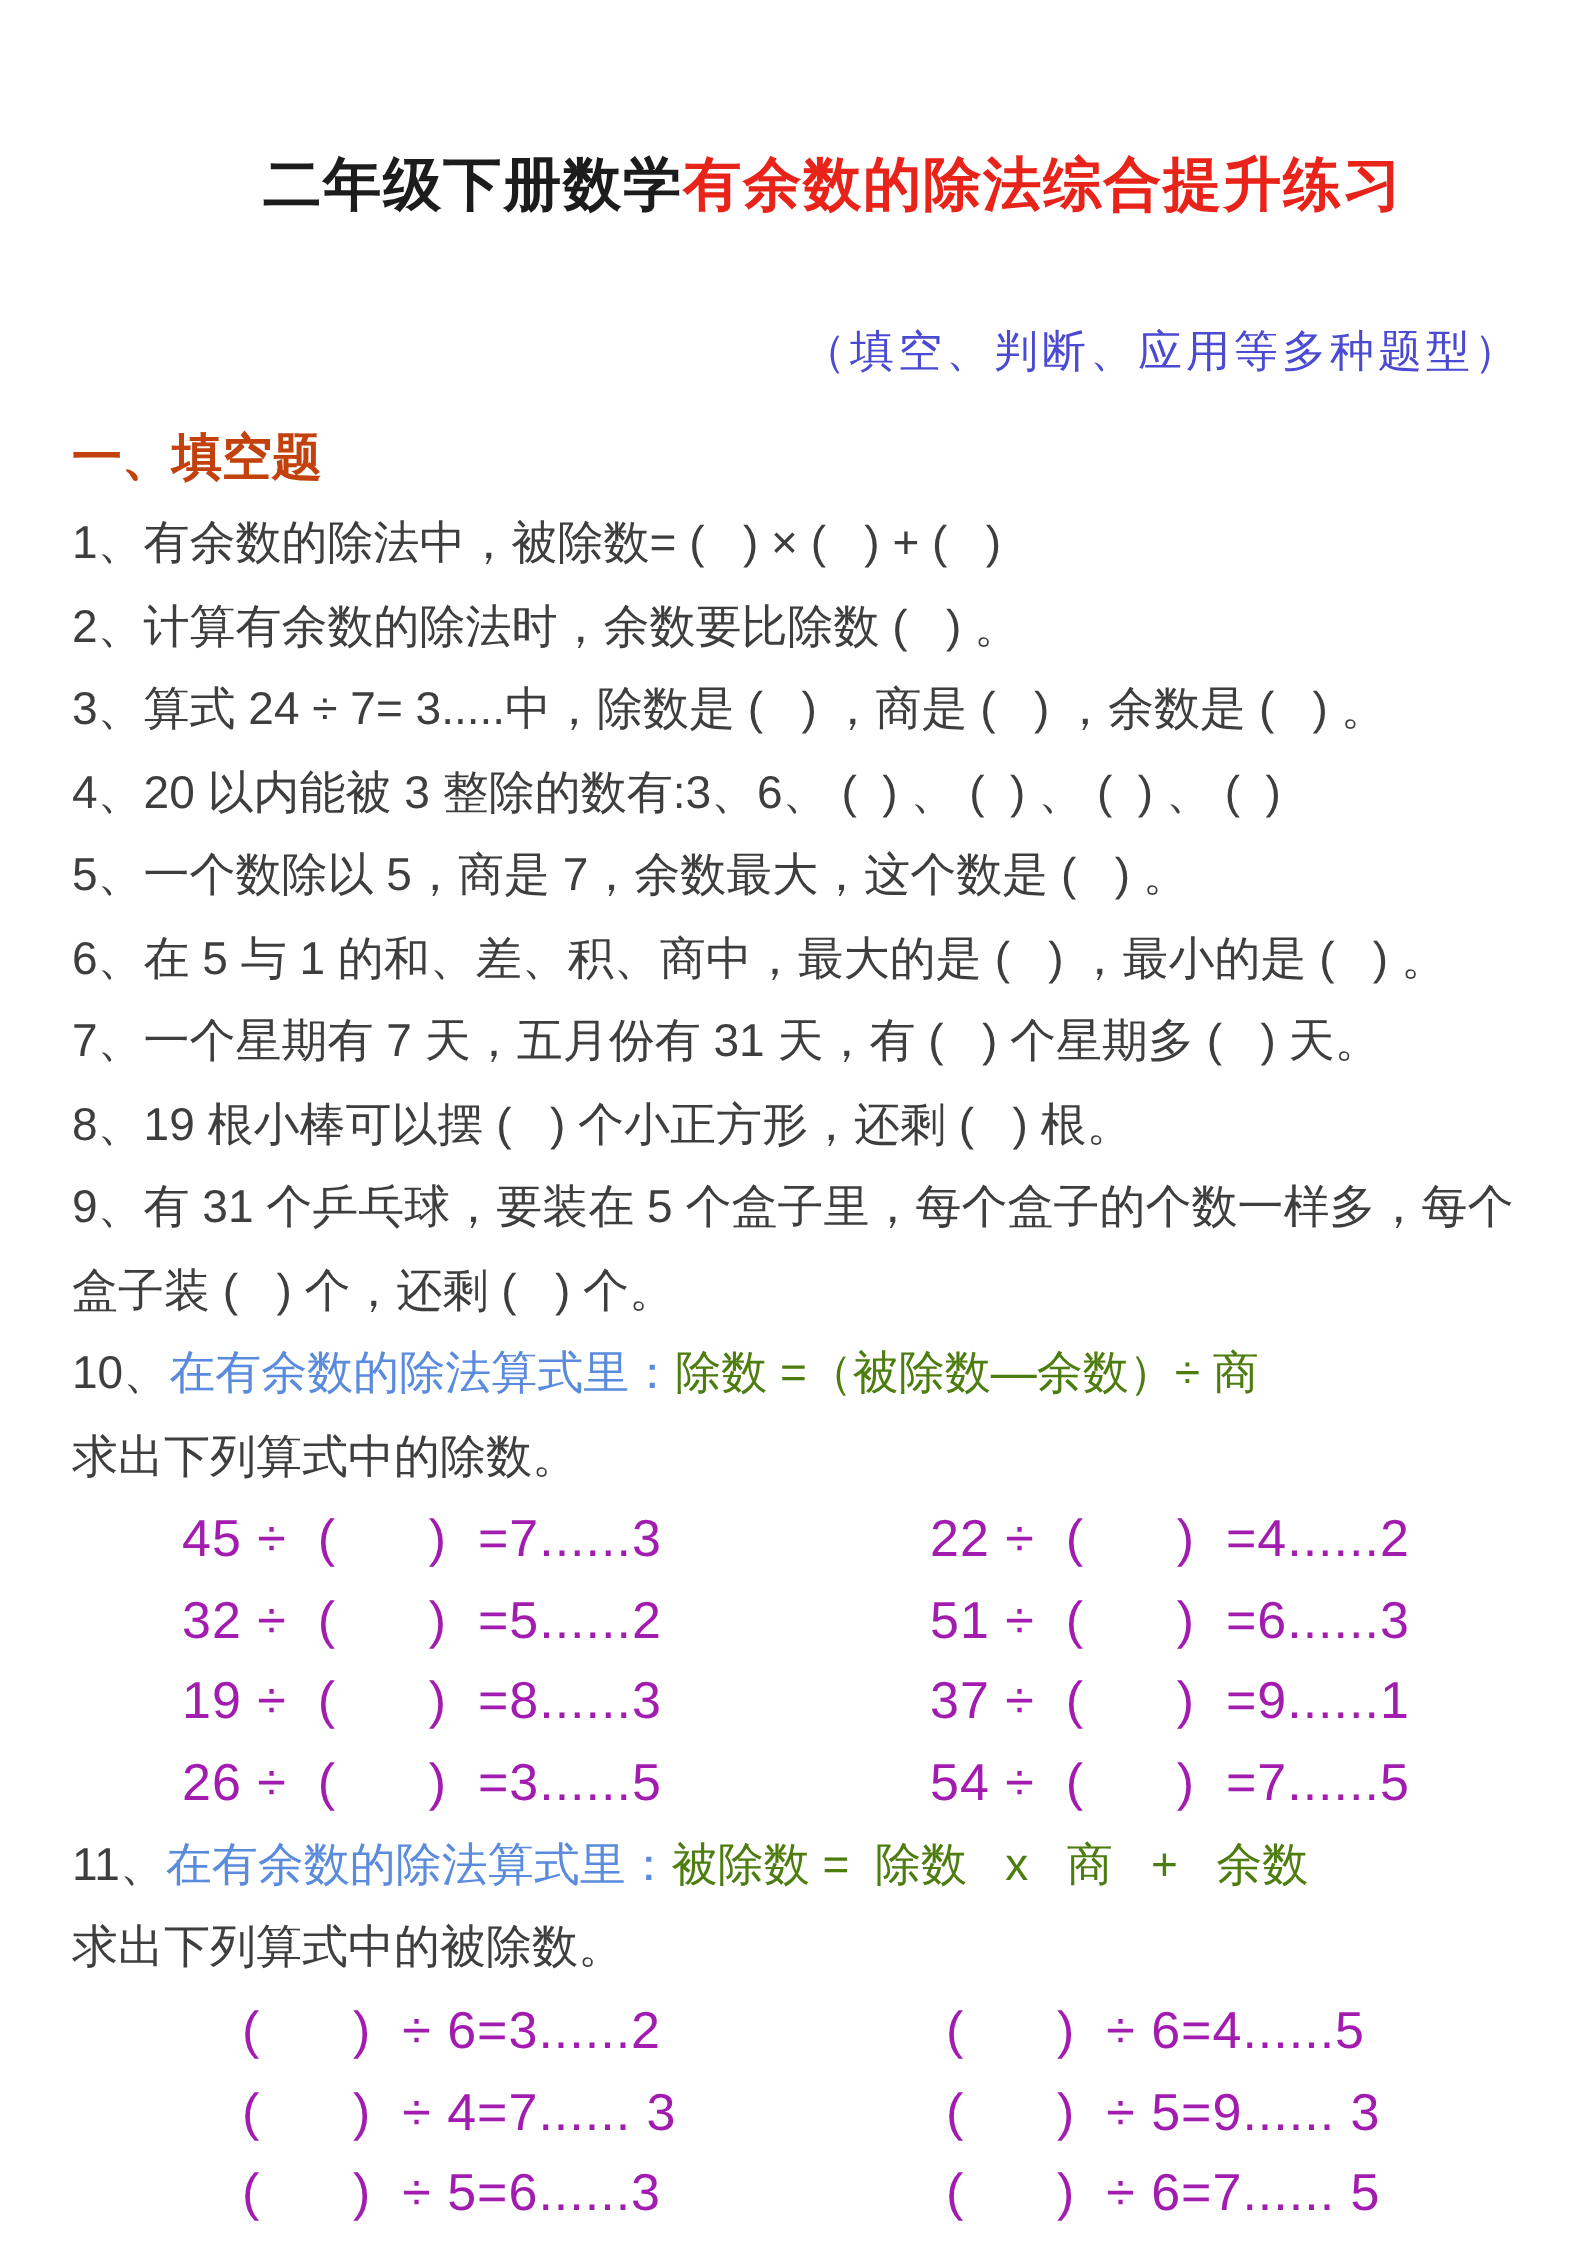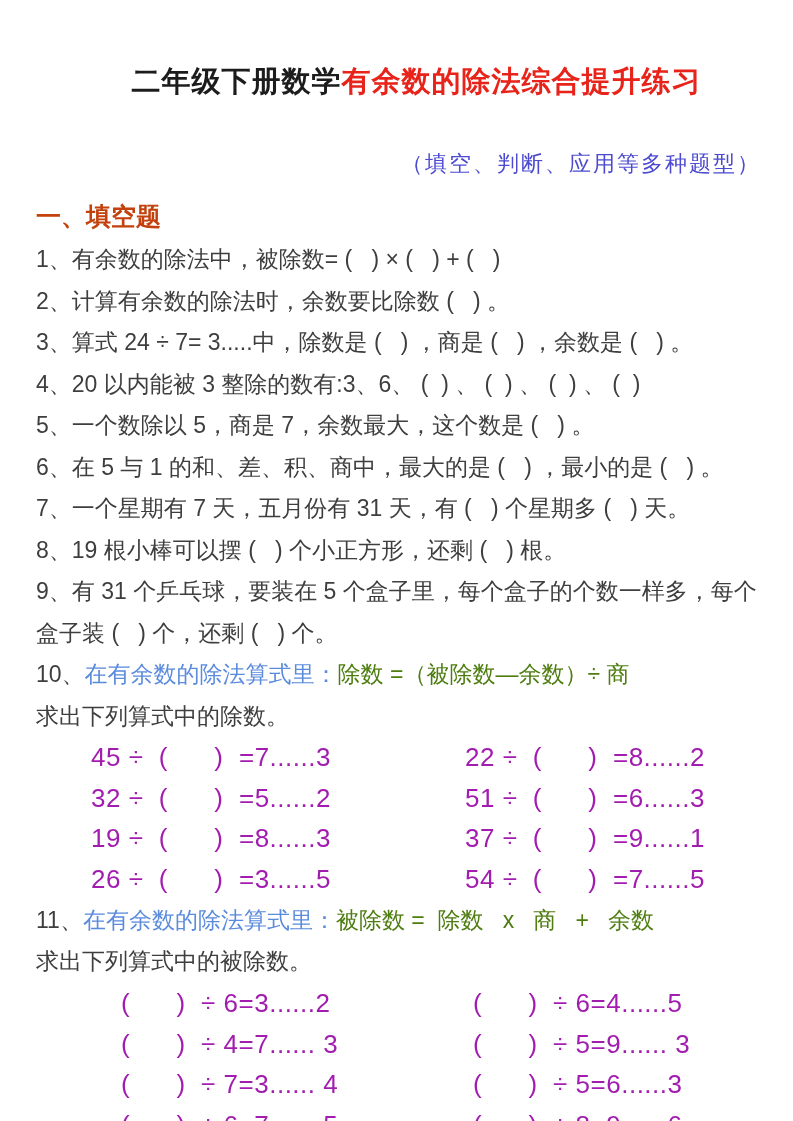--- a/index.html
+++ b/index.html
@@ -7,21 +7,21 @@
   body {
     width: 793px;
     height: 1121px;
     font-family: "Liberation Sans", "DejaVu Sans", sans-serif;
     color: #3e3e3e;
     overflow: hidden;
   }
   .sheet {
     width: 793px;
     height: 1048px;
-    padding: 24px 32px 0 36px;
+    padding: 36px 32px 0 36px;
     background: #ffffff;
   }
   .title {
     text-align: center;
     font-size: 29px;
     font-weight: 700;
     letter-spacing: 1px;
     line-height: 38px;
     white-space: pre-wrap;
   }
@@ -90,37 +90,36 @@
     <p class="q">6、在 5 与 1 的和、差、积、商中，最大的是 (   ) ，最小的是 (   ) 。</p>
     <p class="q">7、一个星期有 7 天，五月份有 31 天，有 (   ) 个星期多 (   ) 天。</p>
     <p class="q">8、19 根小棒可以摆 (   ) 个小正方形，还剩 (   ) 根。</p>
     <p class="q">9、有 31 个乒乓球，要装在 5 个盒子里，每个盒子的个数一样多，每个盒子装 (   ) 个，还剩 (   ) 个。</p>
 
     <p class="q"><span class="num">10、</span><span class="blue">在有余数的除法算式里：</span><span class="orange">除数 =（被除数—余数）÷ 商</span></p>
     <p class="q">求出下列算式中的除数。</p>
 
     <div class="eq-grid q10">
       <p class="eq">45 ÷  (      )  =7......3</p>
-      <p class="eq">22 ÷  (      )  =8......2</p>
+      <p class="eq">22 ÷  (      )  =4......2</p>
       <p class="eq">32 ÷  (      )  =5......2</p>
       <p class="eq">51 ÷  (      )  =6......3</p>
       <p class="eq">19 ÷  (      )  =8......3</p>
       <p class="eq">37 ÷  (      )  =9......1</p>
       <p class="eq">26 ÷  (      )  =3......5</p>
       <p class="eq">54 ÷  (      )  =7......5</p>
     </div>
 
     <p class="q"><span class="num">11、</span><span class="blue">在有余数的除法算式里：</span><span class="orange">被除数 =  除数   x   商   +   余数</span></p>
     <p class="q">求出下列算式中的被除数。</p>
 
     <div class="eq-grid q11">
       <p class="eq">(      )  ÷ 6=3......2</p>
       <p class="eq">(      )  ÷ 6=4......5</p>
       <p class="eq">(      )  ÷ 4=7...... 3</p>
       <p class="eq">(      )  ÷ 5=9...... 3</p>
-      <p class="eq">(      )  ÷ 7=3...... 4</p>
       <p class="eq">(      )  ÷ 5=6......3</p>
       <p class="eq">(      )  ÷ 6=7...... 5</p>
       <p class="eq">(      )  ÷ 8=9......6</p>
     </div>
   </div>
 
 </div>
 
 </body></html>

